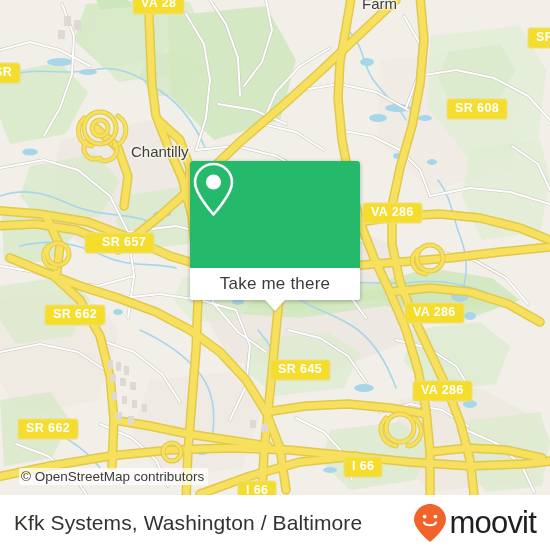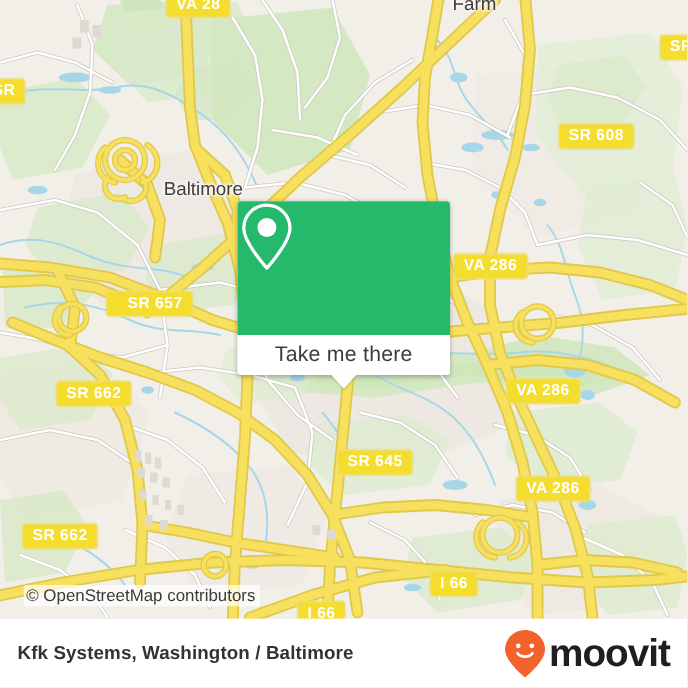--- a/index.html
+++ b/index.html
@@ -98,30 +98,29 @@
 
   
   .footer{
     position:absolute;left:0;bottom:0;width:550px;height:55px;
     background:#ffffff;
     display:flex;align-items:center;justify-content:space-between;
     padding:0 14px 0 14px;
     box-sizing:border-box;
   }
   .footer-title{
-    font-size:15px;
+    font-size:21px;
     color:#33322f;
     letter-spacing:.1px;
     white-space:nowrap;
-    font-weight:bold;
   }
   .brand{display:flex;align-items:center;gap:2px;}
   .brand-word{
     font-size:31px;
-    font-weight:bold;
+    font-weight:normal;
     color:#1f1f1f;
     letter-spacing:-0.8px;
     line-height:31px;
   }
 </style>
 </head>
 <body>
 
 <div id="app">
 
@@ -382,21 +381,21 @@
             <rect x="262" y="424" width="6" height="8"></rect>
           <rect x="64" y="16" width="7" height="10"></rect>
             <rect x="74" y="20" width="7" height="10"></rect>
           <rect x="58" y="30" width="7" height="9"></rect>
           <rect x="480" y="100" width="6" height="8"></rect>
             <rect x="490" y="104" width="6" height="8"></rect>
         </g>
       </g>
     </svg>
 
-    <div class="placelabel" style="left:131px;top:143px;">Baltimore</div>
+    <div class="placelabel" style="left:131px;top:143px;">Chantilly</div>
     <div class="placelabel" style="left:362px;top:-5px;">Farm</div>
 
     <div class="shield" style="left:133px;top:-6px;">VA 28</div>
     <div class="shield" style="left:-14px;top:63px;">SR</div>
     <div class="shield" style="left:415px;top:99px;margin-left:32px;">SR 608</div>
     <div class="shield" style="left:528px;top:28px;">SR</div>
     <div class="shield" style="left:363px;top:203px;">VA 286</div>
     <div class="shield" style="left:85px;top:233px;padding-left:16px;">SR 657</div>
     <div class="shield" style="left:260px;top:273px;">SR 645</div>
     <div class="shield" style="left:405px;top:303px;">VA 286</div>

